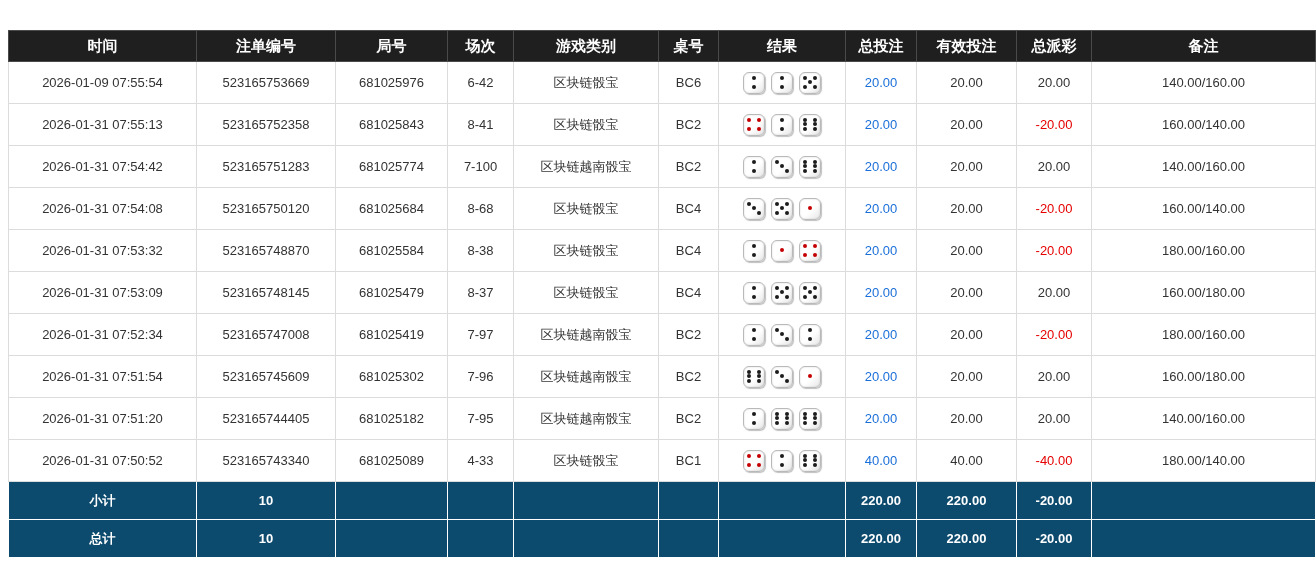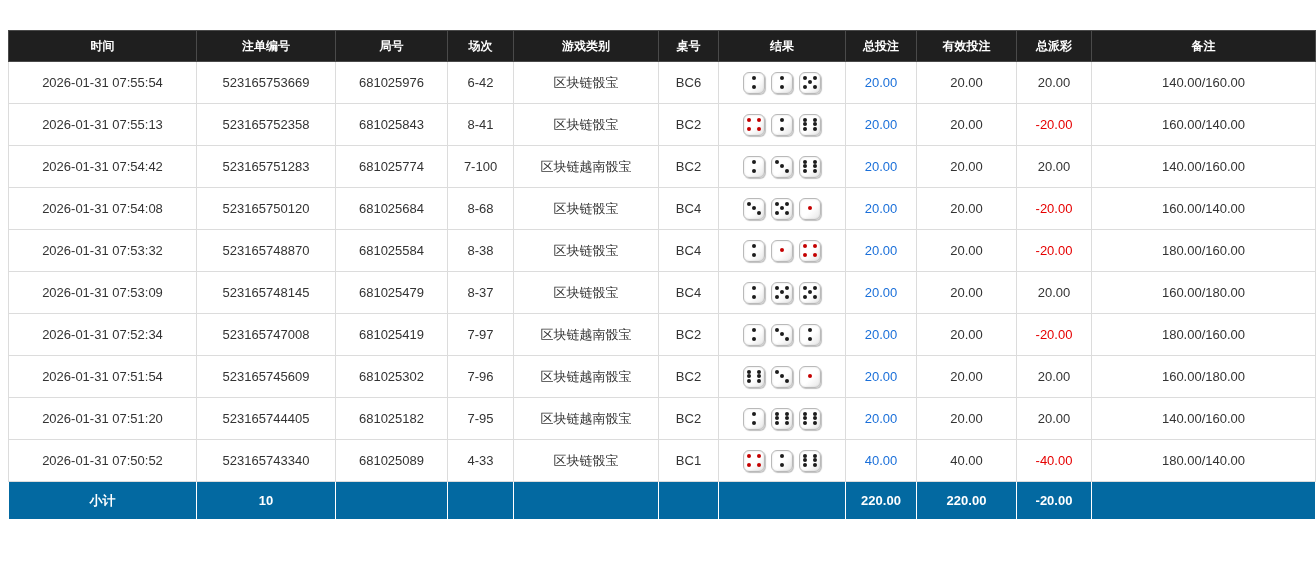--- a/index.html
+++ b/index.html
@@ -26,25 +26,25 @@
     padding: 0 4px;
     overflow: hidden;
     white-space: nowrap;
   }
   #bet-table thead th {
     background: #1f1f1f;
     color: #ffffff;
     border-color: #4a4a4a;
     height: 30px;
     font-weight: bold;
-    font-size: 12px;
+    font-size: 15px;
   }
   #bet-table tbody td { height: 41px; background: #ffffff; }
   #bet-table tfoot td {
-    background: #0369a1;
+    background: #0c4a6e;
     color: #ffffff;
     border-color: #ffffff;
     height: 37px;
     font-weight: bold;
   }
   .val-blue { color: #1a6fd9; cursor: pointer; }
   .val-red  { color: #e60000; }
   tfoot .val-red { color: #e60000; }
   
   .die {
@@ -93,21 +93,21 @@
       <th>桌号</th>
       <th>结果</th>
       <th>总投注</th>
       <th>有效投注</th>
       <th>总派彩</th>
       <th>备注</th>
     </tr>
   </thead>
   <tbody id="table-body">
       <tr>
-        <td>2026-01-31 07:55:54</td>
+        <td>2026-01-09 07:55:54</td>
         <td>523165753669</td>
         <td>681025976</td>
         <td>6-42</td>
         <td>区块链骰宝</td>
         <td>BC6</td>
         <td><span class="die">
             <span class="cell"></span>
             <span class="cell">
               <span class="pip"></span>
             </span>
@@ -743,14 +743,27 @@
         <td></td>
         <td></td>
         <td></td>
         <td></td>
         <td></td>
         <td>220.00</td>
         <td>220.00</td>
         <td class="val-red">-20.00</td>
         <td></td>
       </tr>
+      <tr>
+        <td>总计</td>
+        <td>10</td>
+        <td></td>
+        <td></td>
+        <td></td>
+        <td></td>
+        <td></td>
+        <td>220.00</td>
+        <td>220.00</td>
+        <td class="val-red">-20.00</td>
+        <td></td>
+      </tr>
     </tfoot>
 </table>
 
 </body></html>

